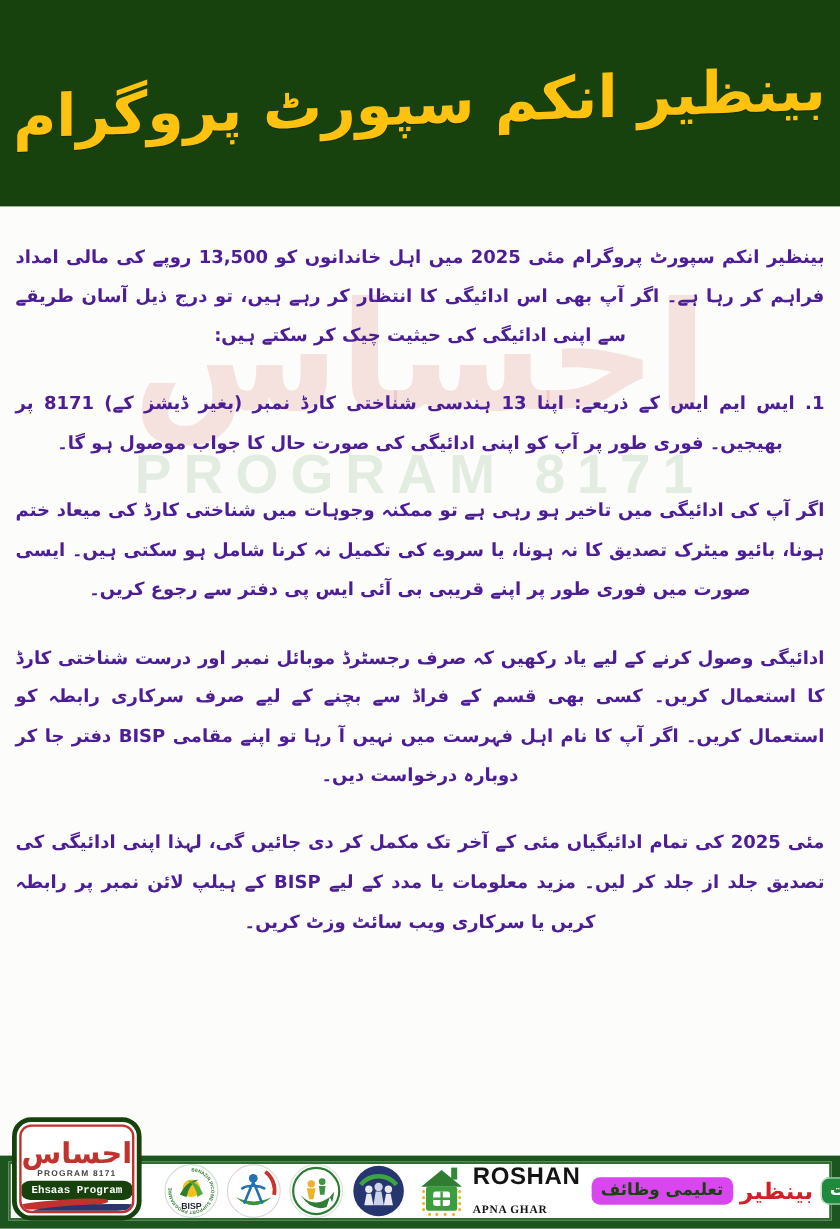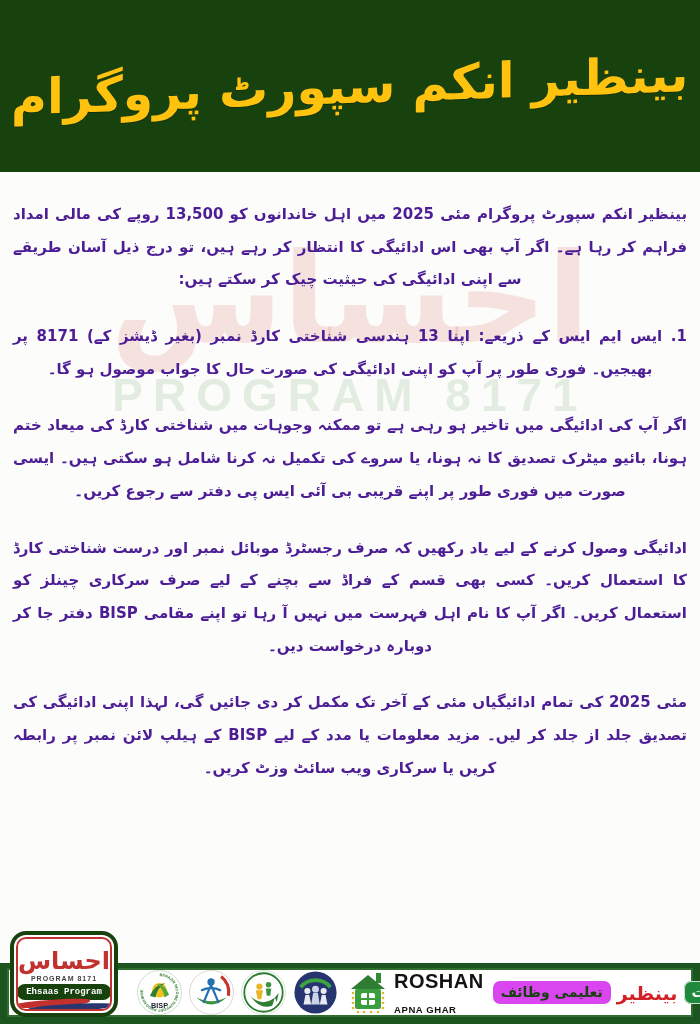--- a/index.html
+++ b/index.html
@@ -50,21 +50,21 @@
   .ehsaas-word { color:#C2312E; font-size:24px; font-weight:bold; line-height:1; direction:rtl; }
   .ehsaas-prog { font-size:7px; font-weight:bold; color:#444; letter-spacing:1px; font-family:"Liberation Sans",sans-serif; }
   .ehsaas-pill { background:#17420E; color:#fff; font-size:9px; font-weight:bold; padding:3px 9px; border-radius:9px; font-family:Liberation Mono, monospace; white-space:nowrap; }
   .ehsaas-swoosh-red { position:absolute; bottom:2px; left:-8px; right:20px; height:7px; background:#C2312E; border-radius:50% 40% 40% 50%; transform:rotate(-4deg); }
   .ehsaas-swoosh-navy { position:absolute; bottom:-2px; left:10px; right:-8px; height:7px; background:#28356E; border-radius:40% 50% 50% 40%; transform:rotate(-3deg); }
   .logo-circle { width:45px; height:45px; border-radius:50%; flex:0 0 auto; overflow:hidden; position:relative; background:#fff; }
   .logo-circle svg { display:block; width:100%; height:100%; }
   .house-icon { width:38px; height:44px; flex:0 0 auto; margin-left:4px; }
   .roshan-text { font-family:"Liberation Sans",sans-serif; color:#131313; line-height:1; margin-right:2px; }
   .roshan-l1 { font-size:20px; font-weight:bold; letter-spacing:.5px; }
-  .roshan-l2 { font-size:9.5px; font-weight:bold; letter-spacing:.6px; margin-top:14px; }
+  .roshan-l2 { font-size:9.5px; font-weight:bold; letter-spacing:.6px; margin-top:14px;font-family:Liberation Serif, serif; }
   .brands { display:flex; align-items:center; gap:6px; margin-left:auto; direction:ltr; }
   .benazir-word { color:#D32027; font-weight:bold; font-size:19px; direction:rtl; }
   .badge { font-weight:bold; font-size:14px; padding:3px 8px 4px; border-radius:7px; direction:rtl; white-space:nowrap; }
   .badge-yellow { background:#d946ef; color:#17420E; }
   .badge-green  { background:#1F8A3D; color:#fff; box-shadow:inset 0 0 0 1px rgba(255,255,255,.75); }
 </style>
 </head>
 <body>
 
 <div class="page">
@@ -75,21 +75,21 @@
 
   <div class="watermark">
     <div class="watermark-urdu">احساس</div>
     <div class="watermark-latin">PROGRAM 8171</div>
   </div>
 
   <div class="content">
     <p class="para">بینظیر انکم سپورٹ پروگرام مئی 2025 میں اہل خاندانوں کو 13,500 روپے کی مالی امداد فراہم کر رہا ہے۔ اگر آپ بھی اس ادائیگی کا انتظار کر رہے ہیں، تو درج ذیل آسان طریقے سے اپنی ادائیگی کی حیثیت چیک کر سکتے ہیں:</p>
     <p class="para">1. ایس ایم ایس کے ذریعے: اپنا 13 ہندسی شناختی کارڈ نمبر (بغیر ڈیشز کے) 8171 پر بھیجیں۔ فوری طور پر آپ کو اپنی ادائیگی کی صورت حال کا جواب موصول ہو گا۔</p>
     <p class="para">اگر آپ کی ادائیگی میں تاخیر ہو رہی ہے تو ممکنہ وجوہات میں شناختی کارڈ کی میعاد ختم ہونا، بائیو میٹرک تصدیق کا نہ ہونا، یا سروے کی تکمیل نہ کرنا شامل ہو سکتی ہیں۔ ایسی صورت میں فوری طور پر اپنے قریبی بی آئی ایس پی دفتر سے رجوع کریں۔</p>
-    <p class="para">ادائیگی وصول کرنے کے لیے یاد رکھیں کہ صرف رجسٹرڈ موبائل نمبر اور درست شناختی کارڈ کا استعمال کریں۔ کسی بھی قسم کے فراڈ سے بچنے کے لیے صرف سرکاری چینلز کو استعمال کریں۔ اگر آپ کا نام اہل فہرست میں نہیں آ رہا تو اپنے مقامی BISP دفتر جا کر دوبارہ درخواست دیں۔</p>
+    <p class="para">ادائیگی وصول کرنے کے لیے یاد رکھیں کہ صرف رجسٹرڈ موبائل نمبر اور درست شناختی کارڈ کا استعمال کریں۔ کسی بھی قسم کے فراڈ سے بچنے کے لیے صرف سرکاری رابطہ کو استعمال کریں۔ اگر آپ کا نام اہل فہرست میں نہیں آ رہا تو اپنے مقامی BISP دفتر جا کر دوبارہ درخواست دیں۔</p>
     <p class="para">مئی 2025 کی تمام ادائیگیاں مئی کے آخر تک مکمل کر دی جائیں گی، لہذا اپنی ادائیگی کی تصدیق جلد از جلد کر لیں۔ مزید معلومات یا مدد کے لیے BISP کے ہیلپ لائن نمبر پر رابطہ کریں یا سرکاری ویب سائٹ وزٹ کریں۔</p>
   </div>
 
   <div class="footer">
     <div class="footer-strip">
 
       <div class="logo-circle" style="border:1px solid #cfe0cf;">
         <svg viewBox="0 0 47 47">
           <defs>
               <path id="bispRing" d="M 23.5 5.5 A 18 18 0 1 1 23.4 5.5"></path>

